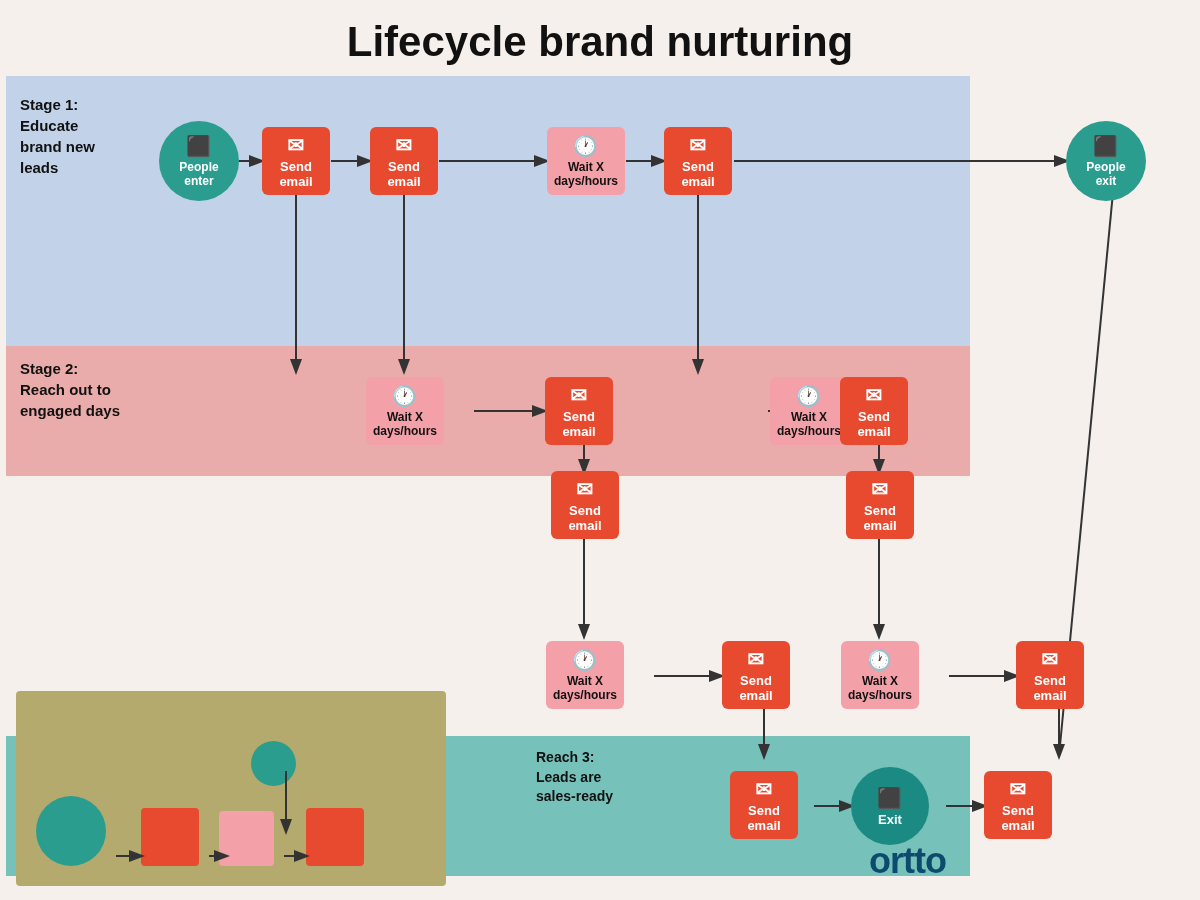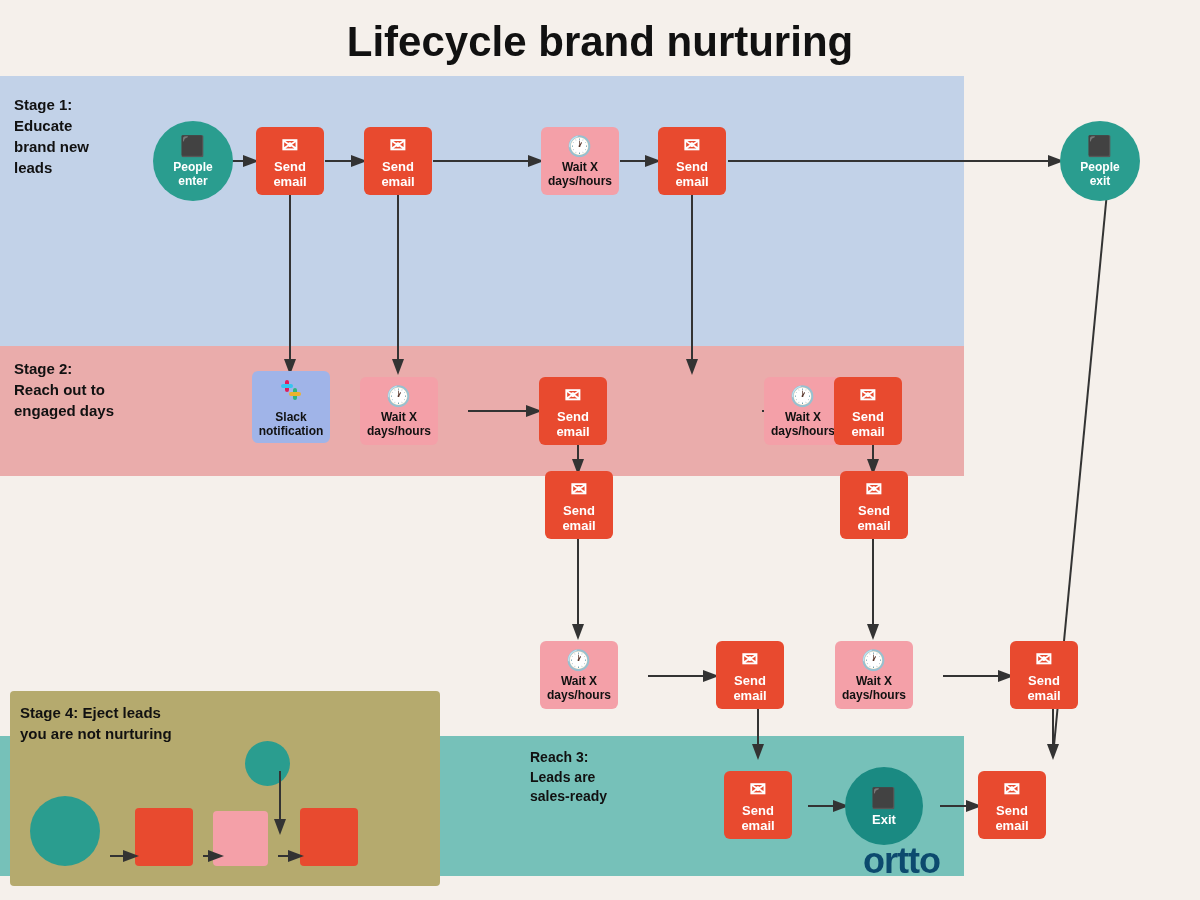--- a/index.html
+++ b/index.html
@@ -17,20 +17,21 @@
       font-size: 42px;
       font-weight: 900;
       padding: 18px 0 10px;
       color: #111;
     }
 
     .diagram-area {
       position: relative;
       width: 964px;
       height: 820px;
+      margin-left: 6px;
     }
 
     
     .stage-band {
       position: absolute;
       left: 0;
       right: 0;
     }
 
     .stage1-band {
@@ -168,22 +169,20 @@
   <div class="stage-label" style="left:14px; top:18px; white-space:pre-line;">Stage 1:
 Educate
 brand new
 leads</div>
   <div class="stage-label" style="left:14px; top:282px; white-space:pre-line;">Stage 2:
 Reach out to
 engaged days</div>
   <div class="stage-label" style="left:530px; top:672px; white-space:pre-line; font-size:14px;">Reach 3:
 Leads are
 sales-ready</div>
-  <div class="stage-label" style="left:20px; bottom:152px; white-space:pre-line; font-size:15px;">Stage 4: Eject leads
-you are not nurturing</div>
 
   <svg class="arrows-svg">
     <defs>
       <marker id="ah" markerWidth="8" markerHeight="8" refX="6" refY="3" orient="auto">
         <path d="M0,0 L0,6 L8,3 z" fill="#333"></path>
       </marker>
     </defs>
 
     <line x1="218" y1="85" x2="255" y2="85" stroke="#333" stroke-width="2" marker-end="url(#ah)"></line>
     <line x1="325" y1="85" x2="363" y2="85" stroke="#333" stroke-width="2" marker-end="url(#ah)"></line>
@@ -253,33 +252,20 @@
     <div style="white-space:pre-line;">Send
 email</div>
   </div>
 
   <div class="node node-circle" style="width:80px;height:80px;left:1060px;top:45px;">
     <div class="node-icon">⬛</div>
     <div style="font-size:12px;white-space:pre-line;color:white;">People
 exit</div>
   </div>
 
-  <div class="node node-slack" style="width:78px;height:72px;left:252px;top:295px;">
-    <div style="font-size:22px;">
-      
-      <svg width="28" height="28" viewBox="0 0 28 28">
-        <rect x="8" y="4" width="4" height="12" rx="2" fill="#E01E5A"></rect>
-        <rect x="16" y="12" width="4" height="12" rx="2" fill="#2EB67D"></rect>
-        <rect x="4" y="8" width="12" height="4" rx="2" fill="#36C5F0"></rect>
-        <rect x="12" y="16" width="12" height="4" rx="2" fill="#ECB22E"></rect>
-      </svg>
-    </div>
-    <div style="white-space:pre-line;font-size:12px;">Slack
-notification</div>
-  </div>
 
   <div class="node node-wait" style="width:78px;height:68px;left:360px;top:301px;">
     <div class="node-icon">🕐</div>
     <div style="white-space:pre-line;font-size:12px;">Wait X
 days/hours</div>
   </div>
 
   <div class="node node-email" style="width:68px;height:68px;left:539px;top:301px;">
     <div class="node-icon">✉</div>
     <div style="white-space:pre-line;">Send

